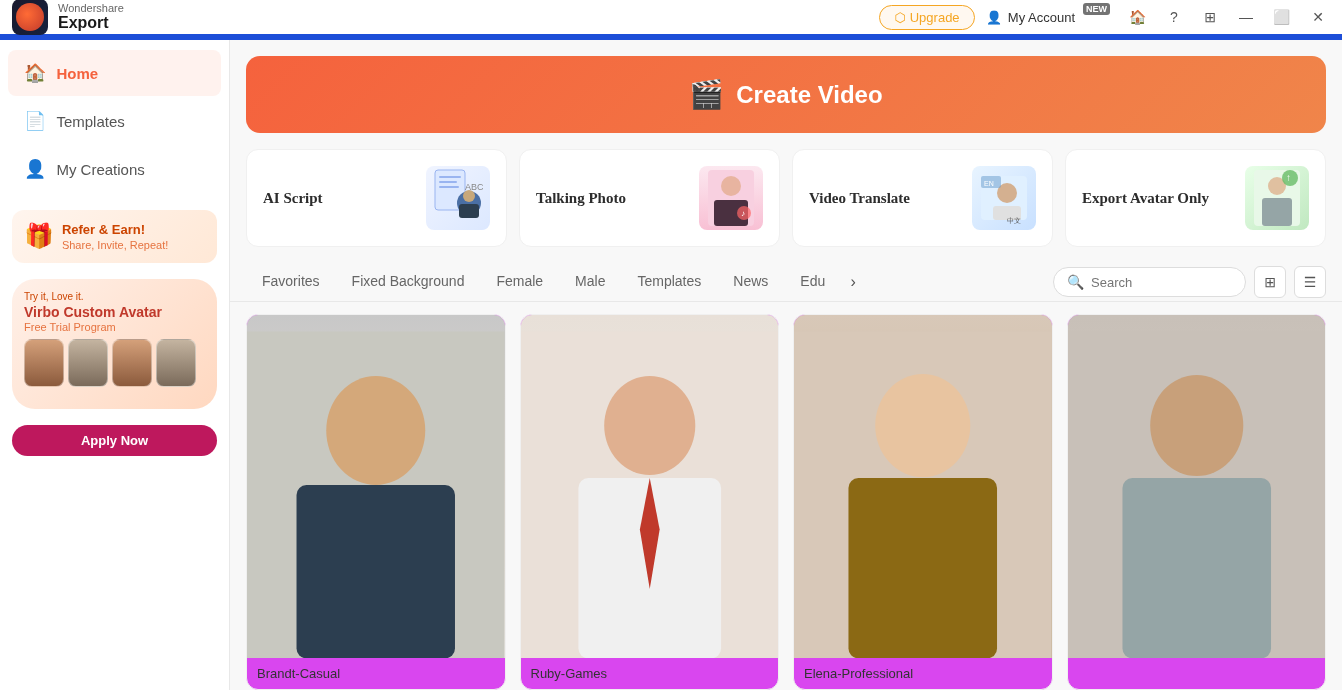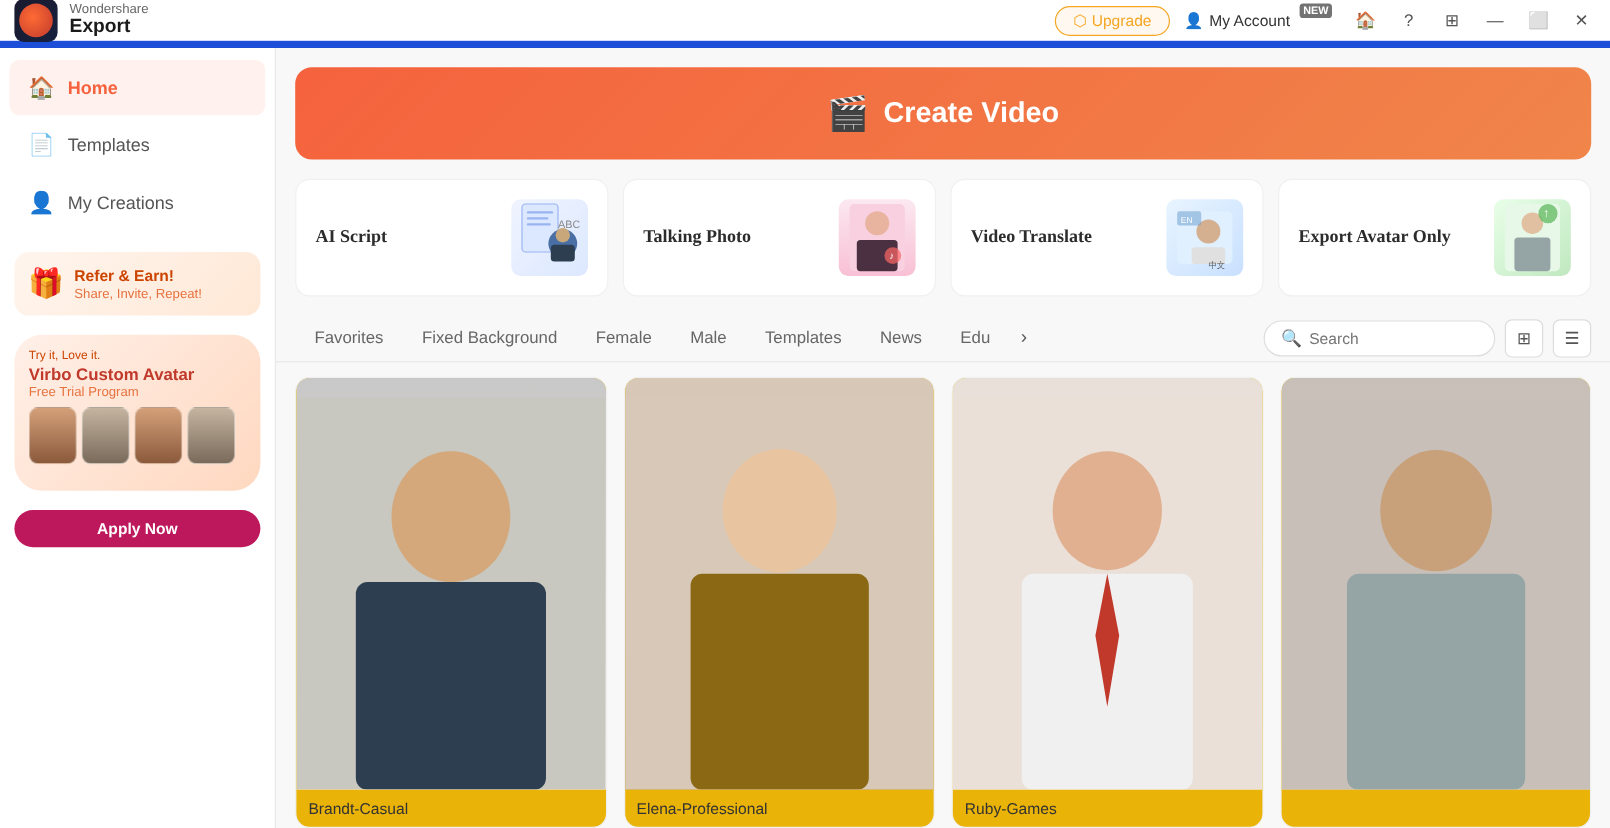--- a/index.html
+++ b/index.html
@@ -256,21 +256,21 @@
     }
 
     
     .avatar-grid {
       display: grid;
       grid-template-columns: repeat(4, 1fr);
       gap: 14px;
       padding: 0 16px 16px;
     }
     .avatar-card {
-      background: #eab308;
+      background: #d946ef;
       border-radius: 12px;
       overflow: hidden;
       cursor: pointer;
       border: 1px solid #f0f0f0;
       transition: box-shadow 0.15s;
     }
     .avatar-img {
       width: 100%; aspect-ratio: 3/4;
       background: #d0c8c0;
       position: relative;
@@ -451,41 +451,41 @@
           <svg width="100%" height="100%" viewBox="0 0 260 330" preserveAspectRatio="xMidYMax meet">
             <rect width="260" height="330" fill="#c8c8c0"></rect>
             <ellipse cx="130" cy="100" rx="50" ry="55" fill="#d4a87a"></ellipse>
             <rect x="50" y="155" width="160" height="175" rx="10" fill="#2c3e50"></rect>
           </svg>
         </div>
         <div class="avatar-name">Brandt-Casual</div>
       </div>
 
       <div class="avatar-card">
+        <div class="avatar-img avatar-img-3">
+          <svg width="100%" height="100%" viewBox="0 0 260 330" preserveAspectRatio="xMidYMax meet">
+            <rect width="260" height="330" fill="#eae0d8"></rect>
+            <ellipse cx="130" cy="95" rx="46" ry="50" fill="#e0b090"></ellipse>
+            <rect x="58" y="148" width="144" height="182" rx="10" fill="#f0f0f0"></rect>
+
+            <polygon points="130,148 120,200 130,260 140,200" fill="#c0392b"></polygon>
+          </svg>
+        </div>
+        <div class="avatar-name">Ruby-Games</div>
+      </div>
+
+      <div class="avatar-card">
         <div class="avatar-img avatar-img-2">
           <svg width="100%" height="100%" viewBox="0 0 260 330" preserveAspectRatio="xMidYMax meet">
             <rect width="260" height="330" fill="#d8c8b8"></rect>
             <ellipse cx="130" cy="95" rx="48" ry="52" fill="#e8c4a0"></ellipse>
             <rect x="55" y="148" width="150" height="182" rx="10" fill="#8B6914"></rect>
           </svg>
         </div>
         <div class="avatar-name">Elena-Professional</div>
-      </div>
-
-      <div class="avatar-card">
-        <div class="avatar-img avatar-img-3">
-          <svg width="100%" height="100%" viewBox="0 0 260 330" preserveAspectRatio="xMidYMax meet">
-            <rect width="260" height="330" fill="#eae0d8"></rect>
-            <ellipse cx="130" cy="95" rx="46" ry="50" fill="#e0b090"></ellipse>
-            <rect x="58" y="148" width="144" height="182" rx="10" fill="#f0f0f0"></rect>
-
-            <polygon points="130,148 120,200 130,260 140,200" fill="#c0392b"></polygon>
-          </svg>
-        </div>
-        <div class="avatar-name">Ruby-Games</div>
       </div>
 
       <div class="avatar-card">
         <div class="avatar-img avatar-img-4">
           <svg width="100%" height="100%" viewBox="0 0 260 330" preserveAspectRatio="xMidYMax meet">
             <rect width="260" height="330" fill="#c8c0b8"></rect>
             <ellipse cx="130" cy="95" rx="47" ry="51" fill="#c8a07a"></ellipse>
             <rect x="55" y="148" width="150" height="182" rx="10" fill="#95a5a6"></rect>
           </svg>
         </div>

